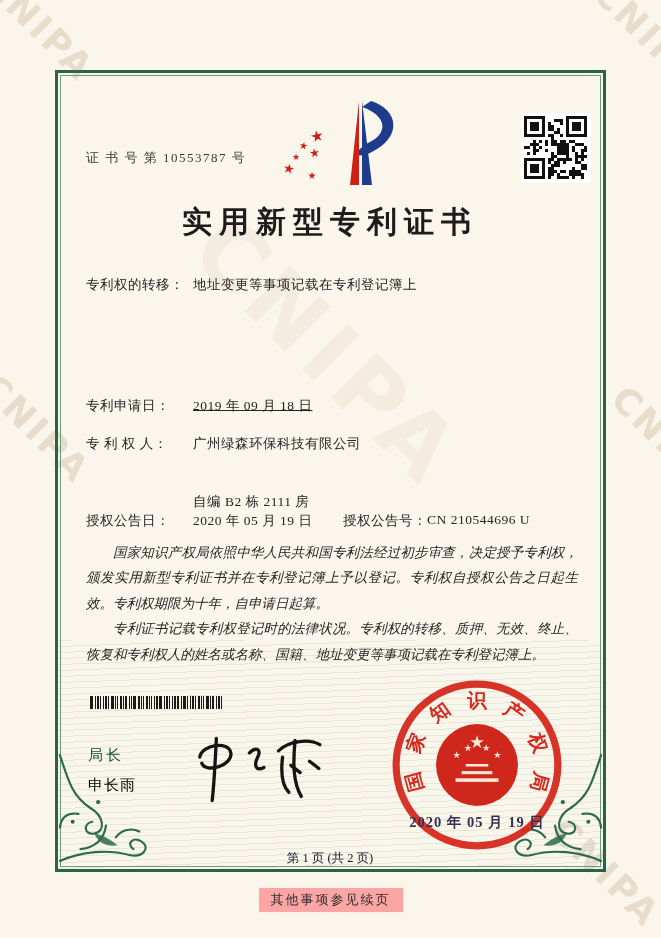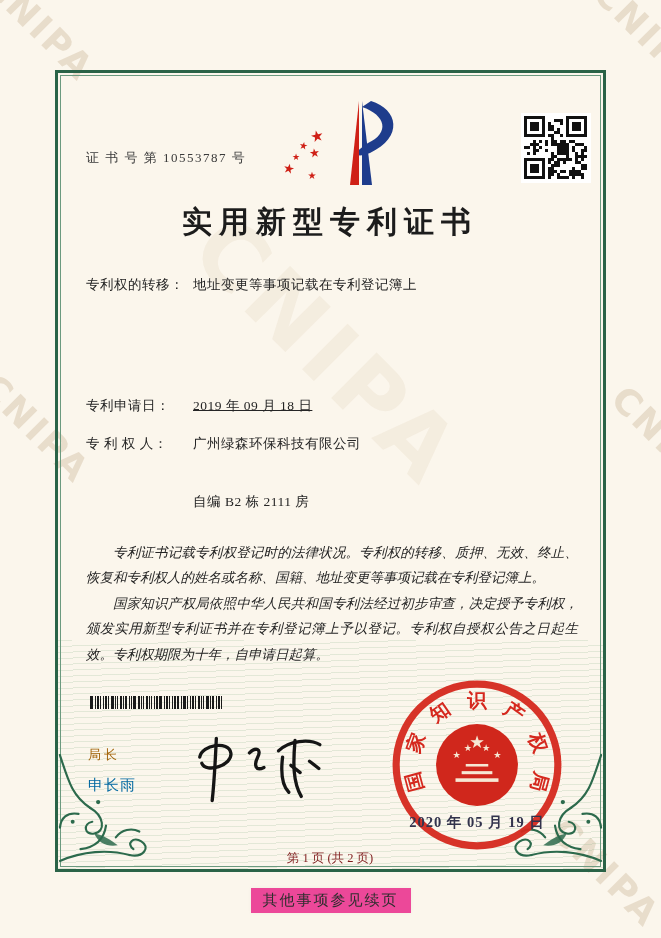--- a/index.html
+++ b/index.html
@@ -38,36 +38,36 @@
   .fvalue { vertical-align:top; }
   .fvalue-fixed { display:inline-block; width:150px; vertical-align:top; }
   .addr2 { position:absolute; left:193px; top:493px; font-size:13.5px; letter-spacing:0.5px; color:#252525; }
   .legal {
     position:absolute; left:86px; top:540px; width:492px;
     font-size:13.5px; line-height:1.88; text-align:justify; color:#242424; font-style:italic;
   }
   .legal p { text-indent:2em; margin:0; }
   .barcode { position:absolute; left:90px; top:696px; width:172px; height:13px; display:flex; align-items:stretch; }
   .barcode span { background:#1a1a1a; height:100%; }
-  .director-title { position:absolute; left:88px; top:746px; font-size:13px; letter-spacing:3px; color:#a16207; }
-  .director-name  { position:absolute; left:88px; top:776px; font-size:15px; letter-spacing:1px; color:#0369a1; }
+  .director-title { position:absolute; left:88px; top:746px; font-size:15px; letter-spacing:3px; color:#14532d; }
+  .director-name  { position:absolute; left:88px; top:776px; font-size:15px; letter-spacing:1px; color:#000000; }
   .signature { position:absolute; left:185px; top:726px; }
   .flourish { position:absolute; top:752px; width:98px; height:112px; }
   .flourish-right { left:506px; }
   .flourish-left  { left:57px; transform:scaleX(-1); }
   .seal { position:absolute; left:390px; top:678px; width:174px; height:174px; }
   .seal-arc text { font-family:"Liberation Serif",serif; font-weight:bold; font-size:19px; fill:#d5281e; }
   .seal-date {
     position:absolute; left:396px; top:813px; width:162px; text-align:center;
     font-size:14.5px; letter-spacing:1px; color:#33334d; font-weight:bold;
   }
-  .page-indicator { position:absolute; left:230px; top:850px; width:200px; text-align:center; font-size:12.5px; color:#7f1d1d; }
+  .page-indicator { position:absolute; left:230px; top:850px; width:200px; text-align:center; font-size:12.5px; color:#0f172a; }
   .continuation-note {
     position:absolute; left:50%; transform:translateX(-50%); top:888px;
-    background:#ec4899; padding:3px 12px; font-size:15px; letter-spacing:2px; color:#2e2e2e;
+    background:#fca5a5; padding:3px 12px; font-size:13px; letter-spacing:2px; color:#2e2e2e;
     box-shadow:0 0 4px rgba(0,0,0,0.04);
   }
 </style>
 </head>
 <body>
 
 <div class="page">
 
   <span class="wm" style="left:-28px; top:6px;">CNIPA</span>
   <span class="wm" style="left:580px; top:14px;">CNIPA</span>
@@ -359,24 +359,27 @@
   <div class="frow" style="top:276px;">
     <span class="flabel">专利权的转移：</span><span class="fvalue">地址变更等事项记载在专利登记簿上</span>
   </div>
   <div class="frow" style="top:397px;text-decoration:underline;">
     <span class="flabel">专利申请日：</span><span class="fvalue">2019 年 09 月 18 日</span>
   </div>
   <div class="frow" style="top:435px;">
     <span class="flabel">专 利 权 人：</span><span class="fvalue">广州绿森环保科技有限公司</span>
   </div>
   <div class="addr2">自编 B2 栋 2111 房</div>
+  <div class="frow" style="top:512px;">
+    <span class="flabel">授权公告日：</span><span class="fvalue-fixed">2020 年 05 月 19 日</span><span class="flabel" style="width:auto;">授权公告号：</span><span class="fvalue">CN 210544696 U</span>
+  </div>
 
   <div class="legal">
+    <p>国家知识产权局依照中华人民共和国专利法经过初步审查，决定授予专利权，颁发实用新型专利证书并在专利登记簿上予以登记。专利权自授权公告之日起生效。专利权期限为十年，自申请日起算。</p>
     <p>专利证书记载专利权登记时的法律状况。专利权的转移、质押、无效、终止、恢复和专利权人的姓名或名称、国籍、地址变更等事项记载在专利登记簿上。</p>
-    <p>国家知识产权局依照中华人民共和国专利法经过初步审查，决定授予专利权，颁发实用新型专利证书并在专利登记簿上予以登记。专利权自授权公告之日起生效。专利权期限为十年，自申请日起算。</p>
   </div>
 
   <div class="barcode" id="barcode">
       <span style="width: 3px; margin-right: 2px;"></span>
       <span style="width: 1px; margin-right: 1px;"></span>
       <span style="width: 2px; margin-right: 1px;"></span>
       <span style="width: 1px; margin-right: 2px;"></span>
       <span style="width: 1px; margin-right: 1px;"></span>
       <span style="width: 2px; margin-right: 1px;"></span>
       <span style="width: 1px; margin-right: 2px;"></span>

